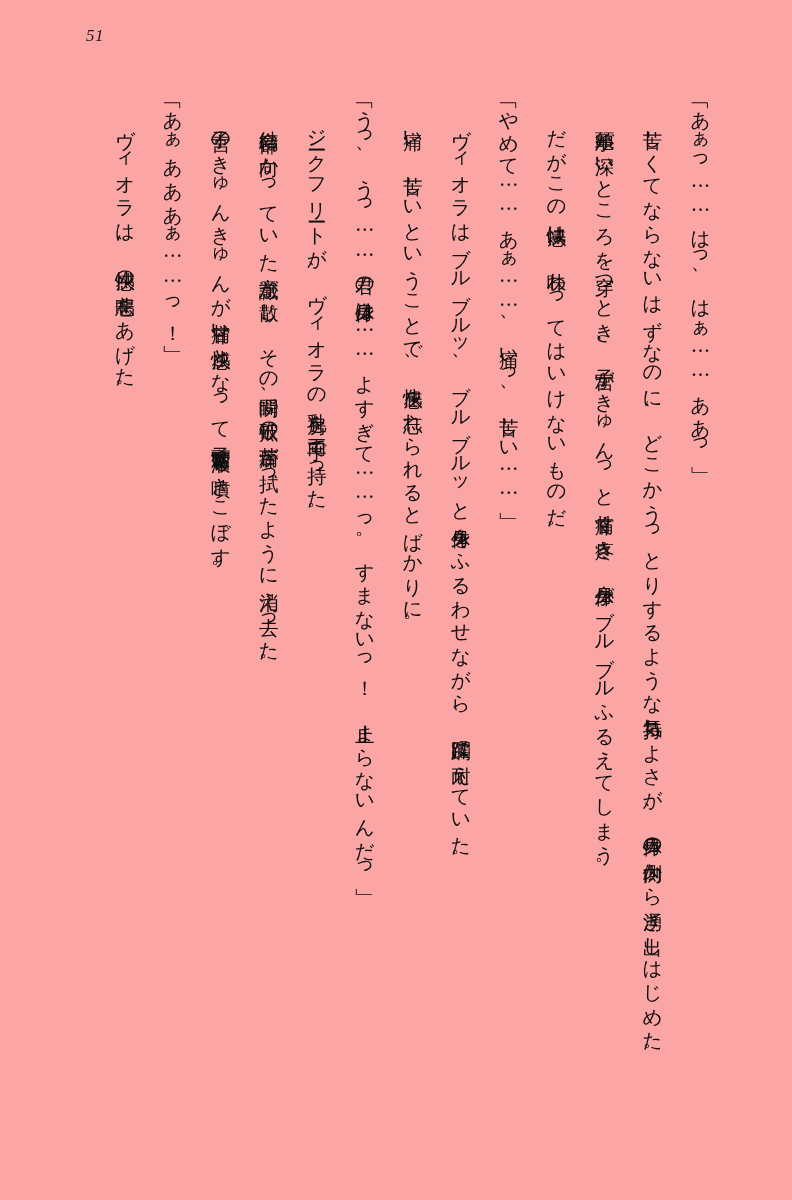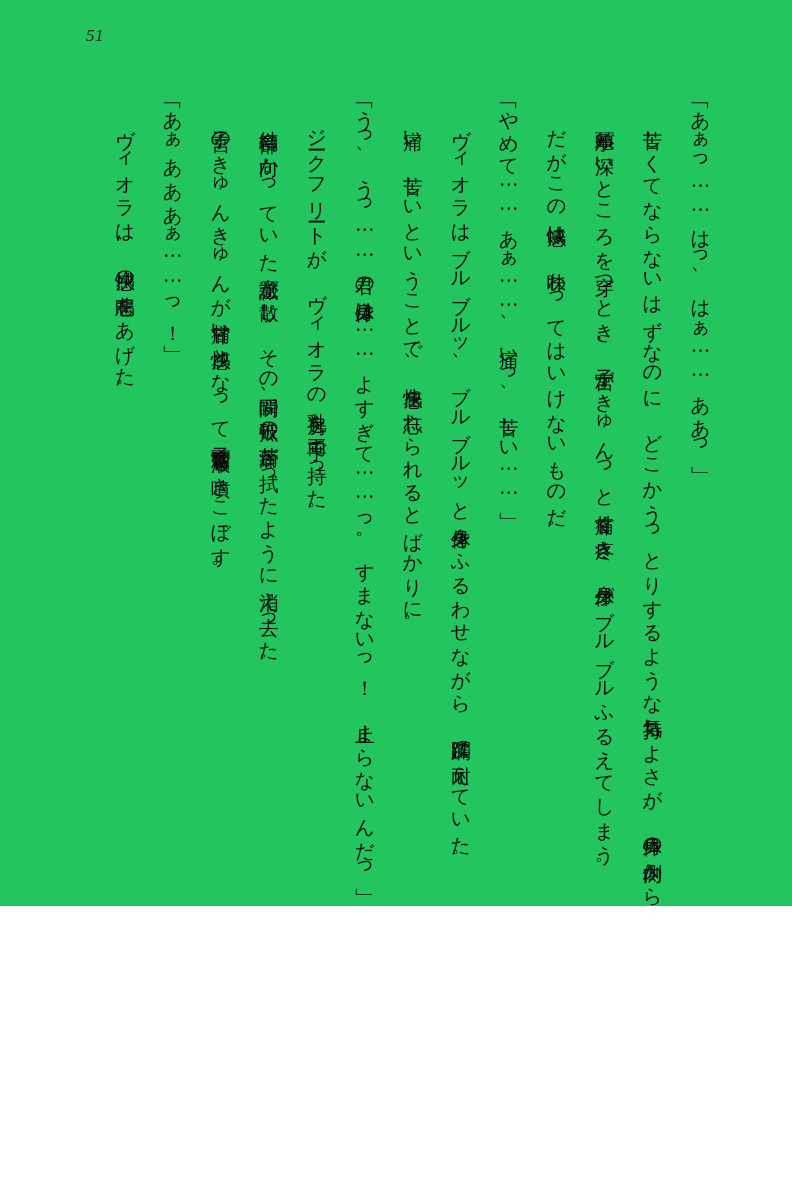--- a/index.html
+++ b/index.html
@@ -6,22 +6,22 @@
     margin: 0;
     padding: 0;
     background: #ffffff;
   }
   body {
     font-family: "Liberation Serif", "DejaVu Serif", serif;
   }
   .page {
     position: relative;
     width: 792px;
-    height: 906px;
-    background: #22c55e;
+    height: 1200px;
+    background: #fca5a5;
     overflow: hidden;
     box-sizing: border-box;
   }
   .page-number {
     position: absolute;
     top: 26px;
     left: 86px;
     font-family: "Liberation Serif", "DejaVu Serif", serif;
     font-style: italic;
     font-size: 17px;

